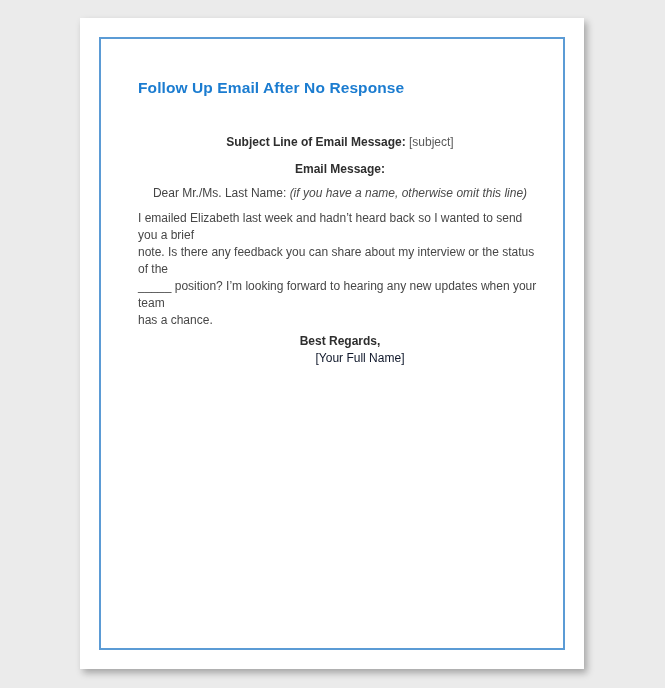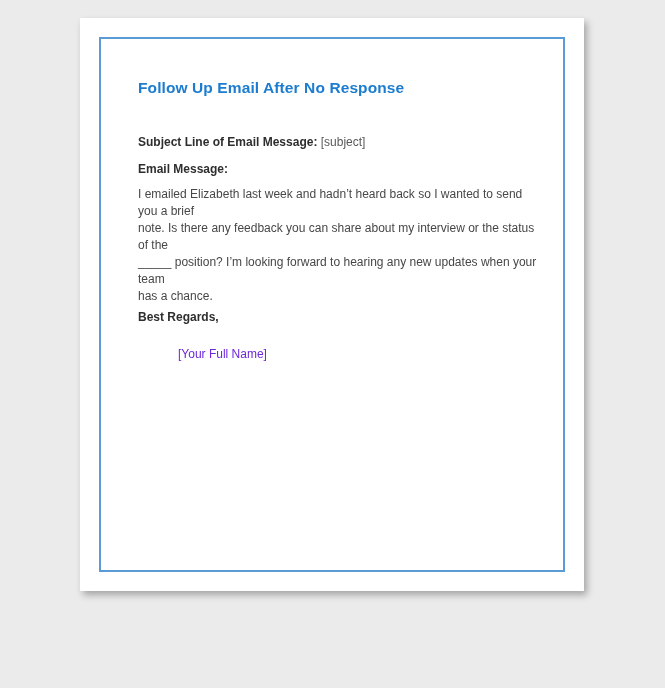--- a/index.html
+++ b/index.html
@@ -15,21 +15,21 @@
     position: relative;
     width: 665px;
     height: 688px;
     background: #ebebeb;
   }
   .page {
     position: absolute;
     left: 80px;
     top: 18px;
     width: 504px;
-    height: 573px;
+    height: 651px;
     background: #ffffff;
     box-shadow: 3px 4px 7px rgba(0,0,0,0.30);
   }
   .border-frame {
     position: absolute;
     left: 19px;
     top: 19px;
     right: 19px;
     bottom: 19px;
     border: 2px solid #5b9bd5;
@@ -47,51 +47,53 @@
     margin: 0 0 38px 0;
     font-size: 15.5px;
     line-height: 18px;
     font-weight: 700;
     color: #1b7cd0;
     letter-spacing: 0.1px;
   }
   .line {
     margin: 0;
     line-height: 15px;
+    text-align: center;
   }
   .subject-line { margin-bottom: 12px; }
   .message-label-line { margin-bottom: 9px; }
   .salutation-line { margin-bottom: 9px; }
   .bold { font-weight: 700; color: #2e2e2e; }
   .subject-value { color: #595959; font-weight: 400; }
   .note-italic { font-style: italic; color: #4a4a4a; }
   .body-paragraph {
     margin: 0 0 5px 0;
     line-height: 17px;
     white-space: pre-line;
     color: #474747;
   }
-  .closing-line { margin-bottom: 22px; }
-  .signature-line { color: #6d28d9; padding-left: 40px; }
+  .closing-line { margin-bottom: 2px; }
+  .signature-line { color: #0f172a; padding-left: 40px; }
 </style>
 </head>
 <body>
 
 <div class="canvas">
   <div class="page">
     <div class="border-frame"></div>
 
     <div class="content">
 
       <h1 class="doc-title">Follow Up Email After No Response</h1>
 
       <p class="line subject-line"><span class="bold">Subject Line of Email Message:</span><span>&nbsp;</span><span class="subject-value">[subject]</span></p>
 
       <p class="line message-label-line bold">Email Message:</p>
 
+      <p class="line salutation-line"><span>Dear Mr./Ms. Last Name:</span><span>&nbsp;</span><span class="note-italic">(if you have a name, otherwise omit this line)</span></p>
 
       <p class="body-paragraph">I emailed Elizabeth last week and hadn’t heard back so I wanted to send you a brief
 note. Is there any feedback you can share about my interview or the status of the
 _____ position? I’m looking forward to hearing any new updates when your team
 has a chance.</p>
 
       <p class="line closing-line bold">Best Regards,</p>
 
       <p class="line signature-line">[Your Full Name]</p>
 

